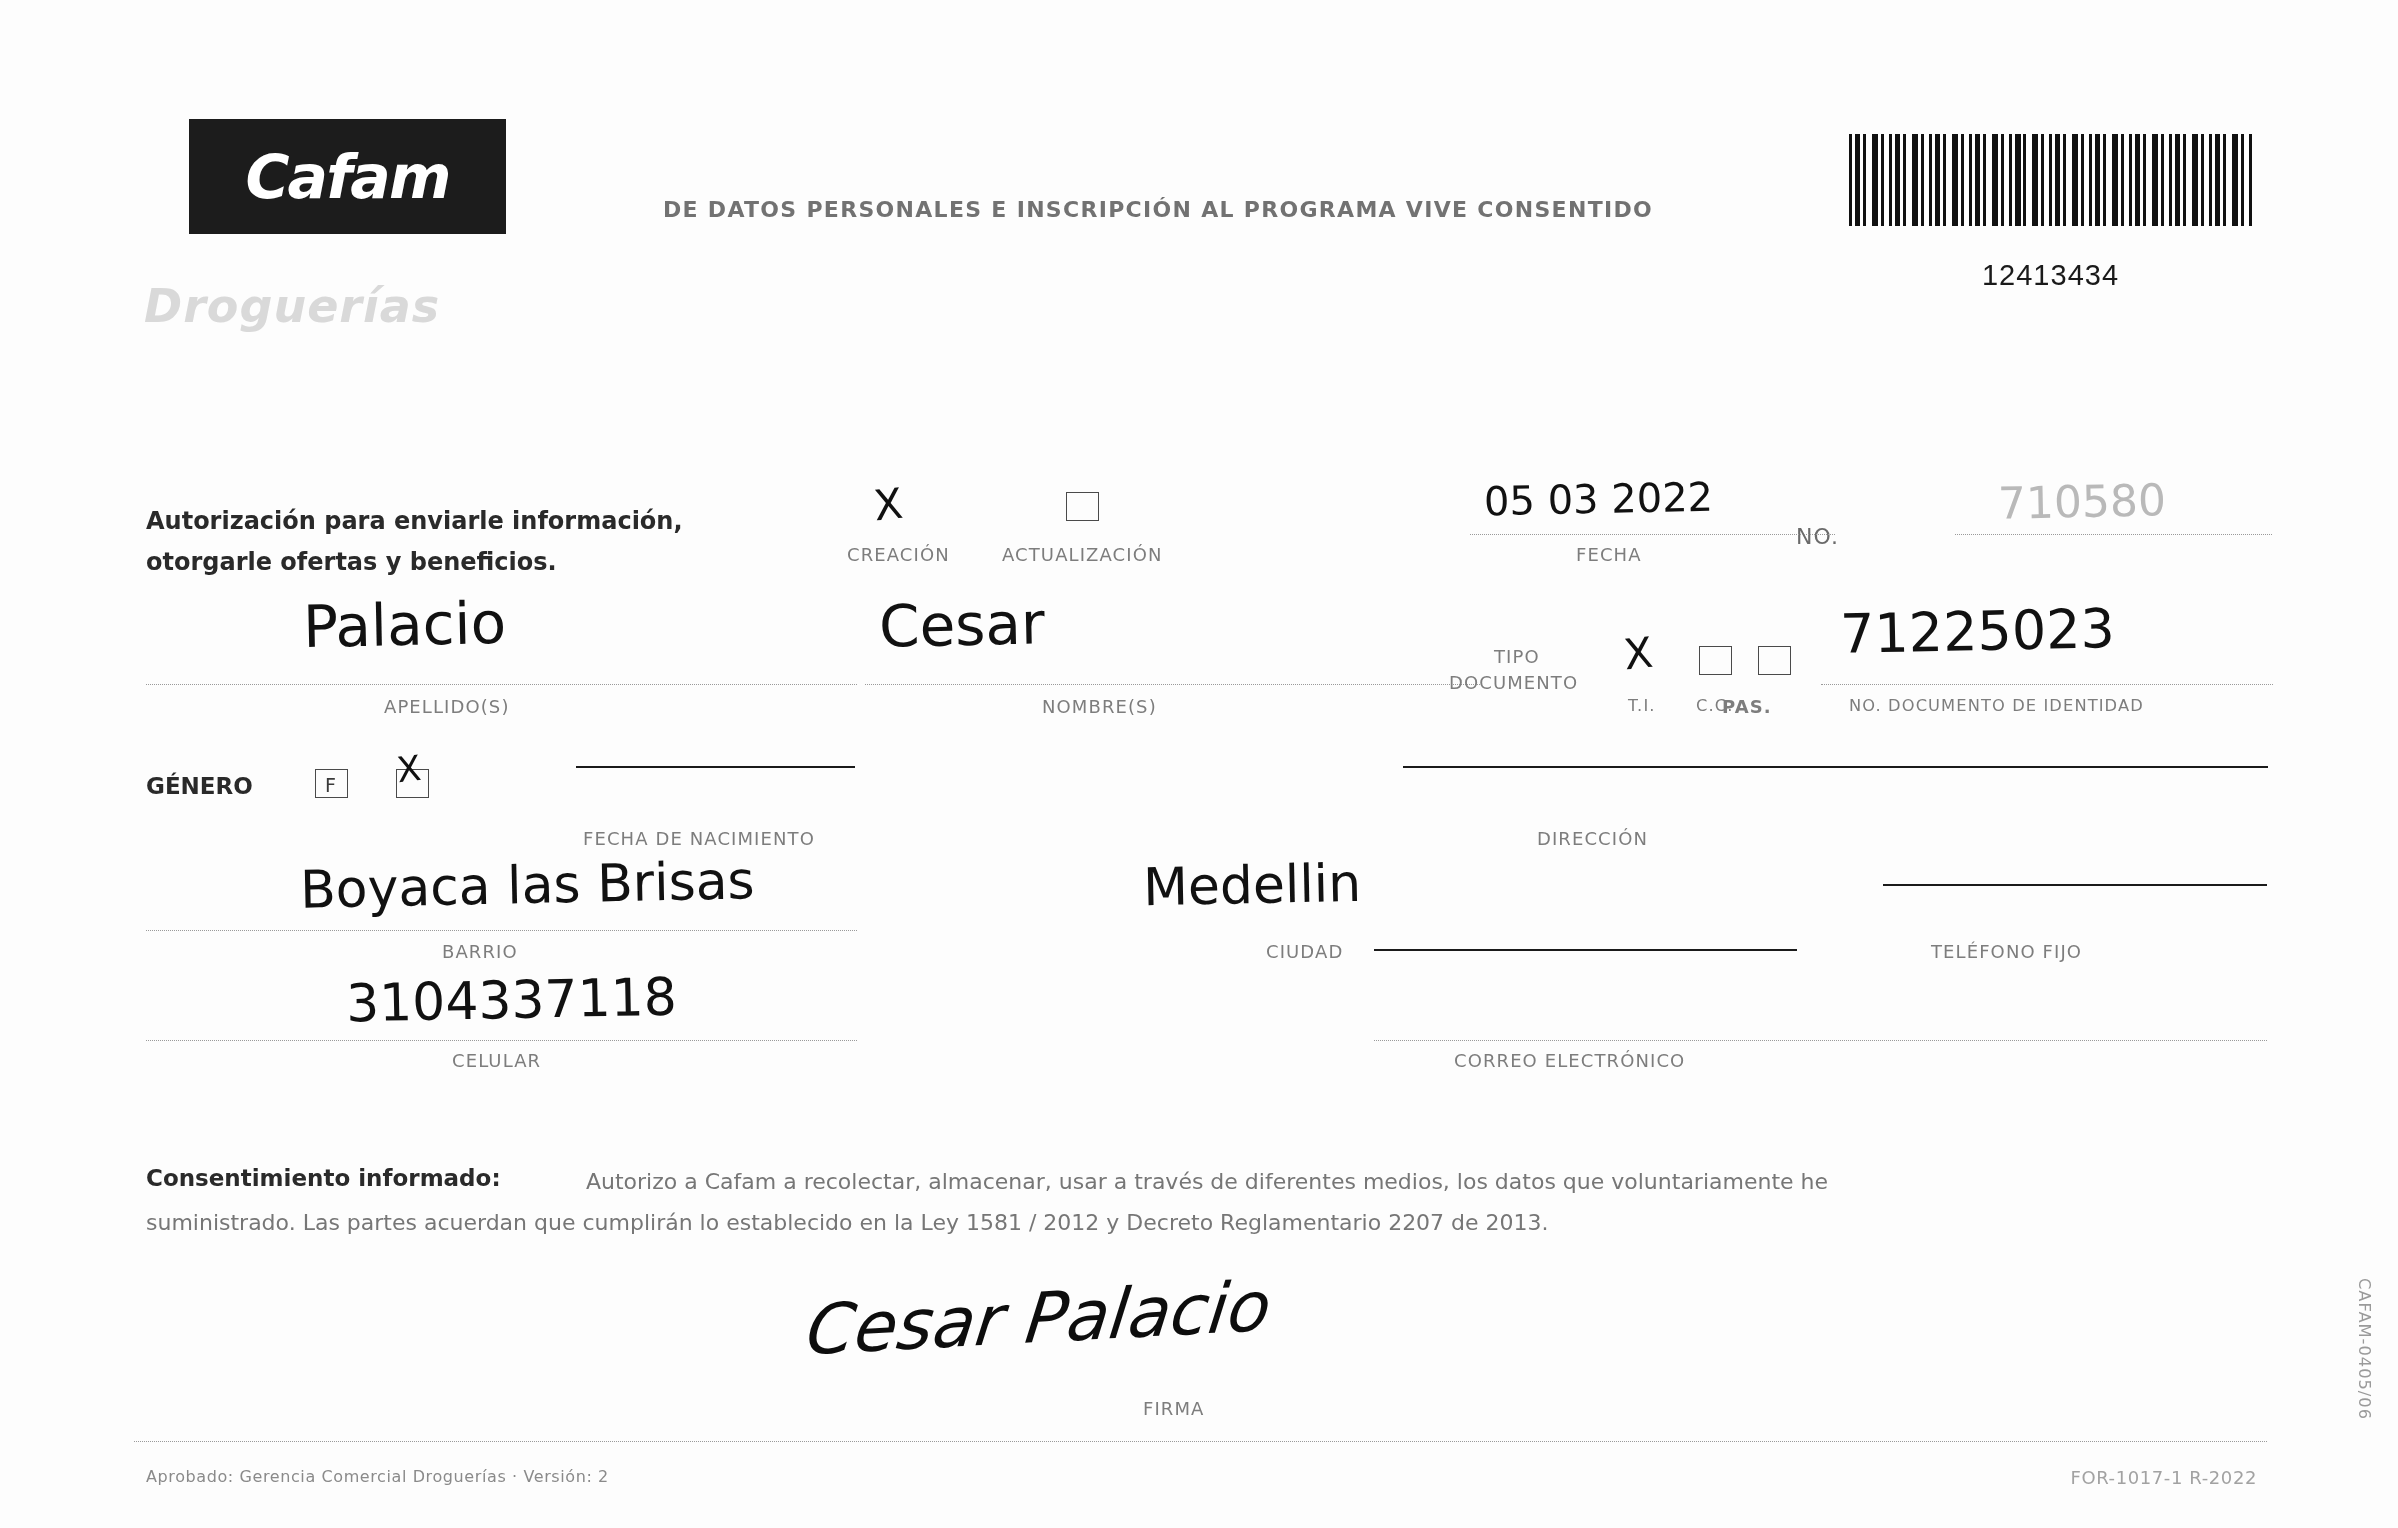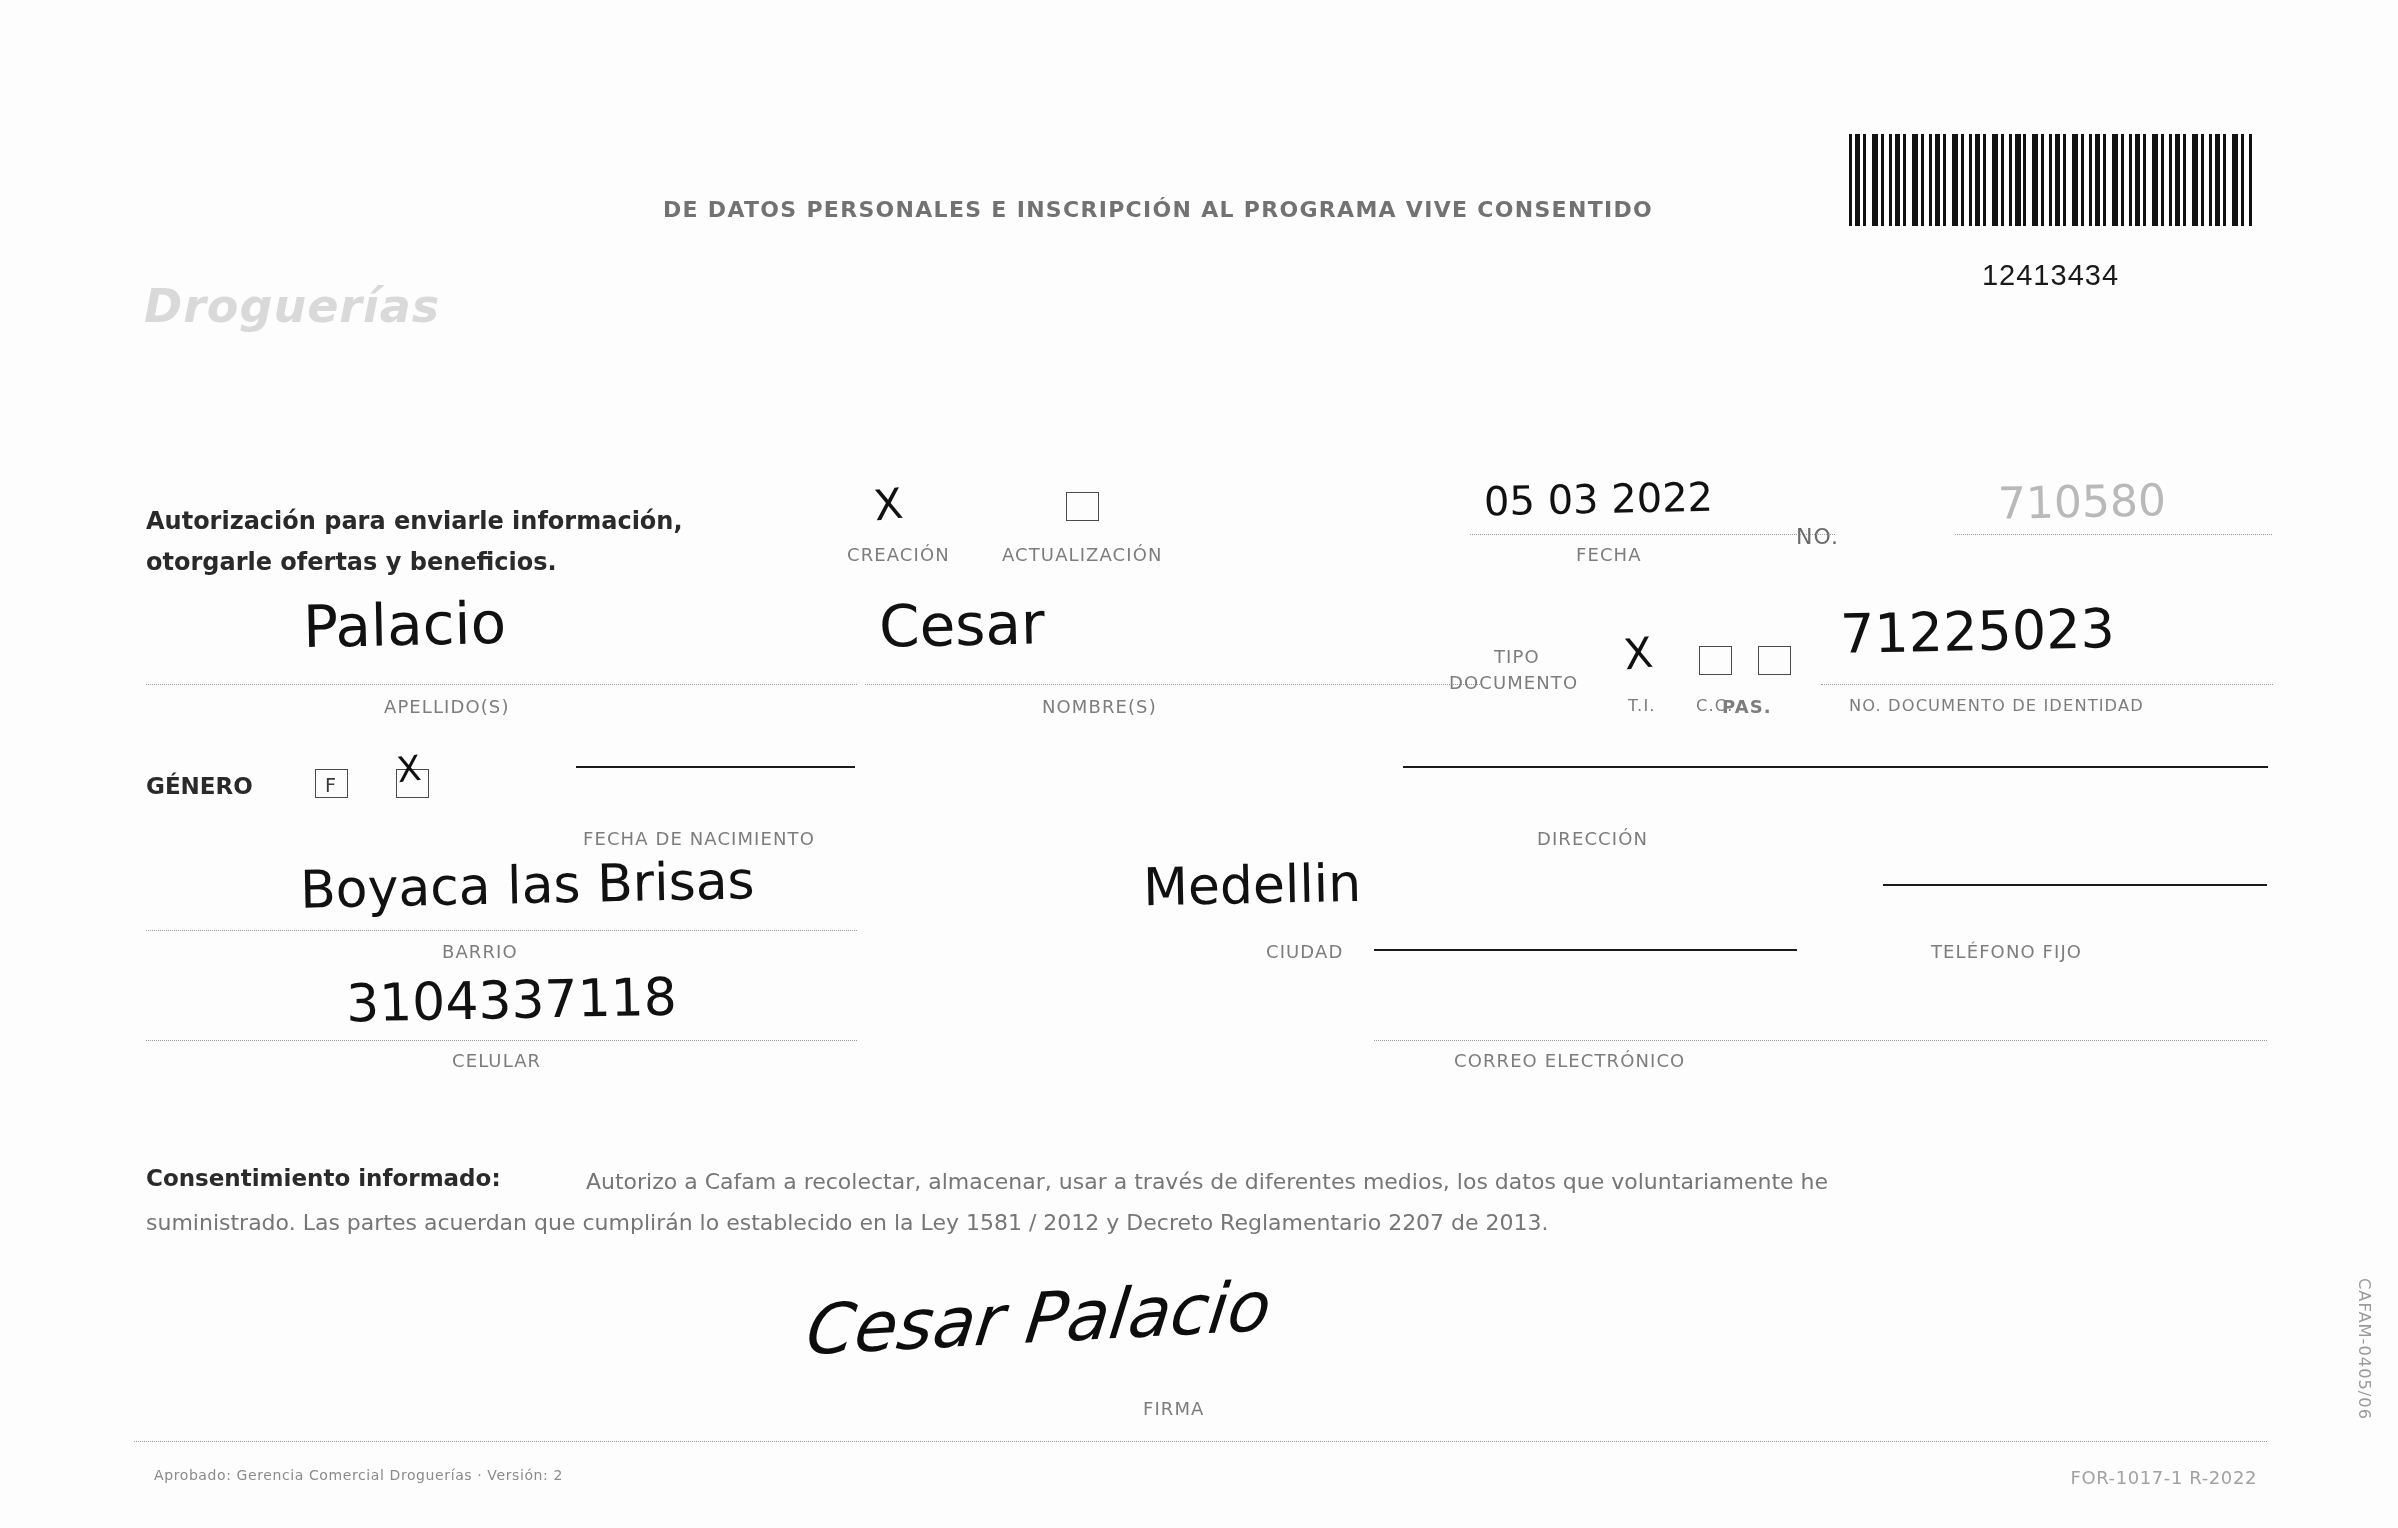--- a/index.html
+++ b/index.html
@@ -204,24 +204,23 @@
     transform: rotate(-3deg) skewX(-10deg);
     white-space: nowrap;
   }
 
   
   .footer-left {
     position: absolute;
     left: 146px;
     top: 1467px;
     font-family: "DejaVu Sans", sans-serif;
-    font-size: 14px;
+    font-size: 16px;
     color: #8a8a8a;
     letter-spacing: 0.6px;
-    margin-left: 8px;
   }
   .footer-right {
     position: absolute;
     right: 142px;
     top: 1467px;
     font-family: "DejaVu Sans", sans-serif;
     font-size: 18px;
     color: #a2a2a2;
     letter-spacing: 0.6px;
   }
@@ -234,20 +233,23 @@
     color: #9a9a9a;
     writing-mode: vertical-rl;
     letter-spacing: 1px;
   }
 </style>
 </head>
 <body>
 
 <div class="page">
 
+  <div class="logo-box">
+    <span class="logo-text">Cafam</span>
+  </div>
   <div class="logo-sub">Droguerías</div>
 
   <div class="doc-subtitle">DE DATOS PERSONALES E INSCRIPCIÓN AL PROGRAMA VIVE CONSENTIDO</div>
 
   <div class="barcode"></div>
   <div class="barcode-number">12413434</div>
 
   <div class="lbl-strong" style="left:146px; top:507px;">Autorización para enviarle información,</div>
   <div class="lbl-strong" style="left:146px; top:548px;">otorgarle ofertas y beneficios.</div>
 

